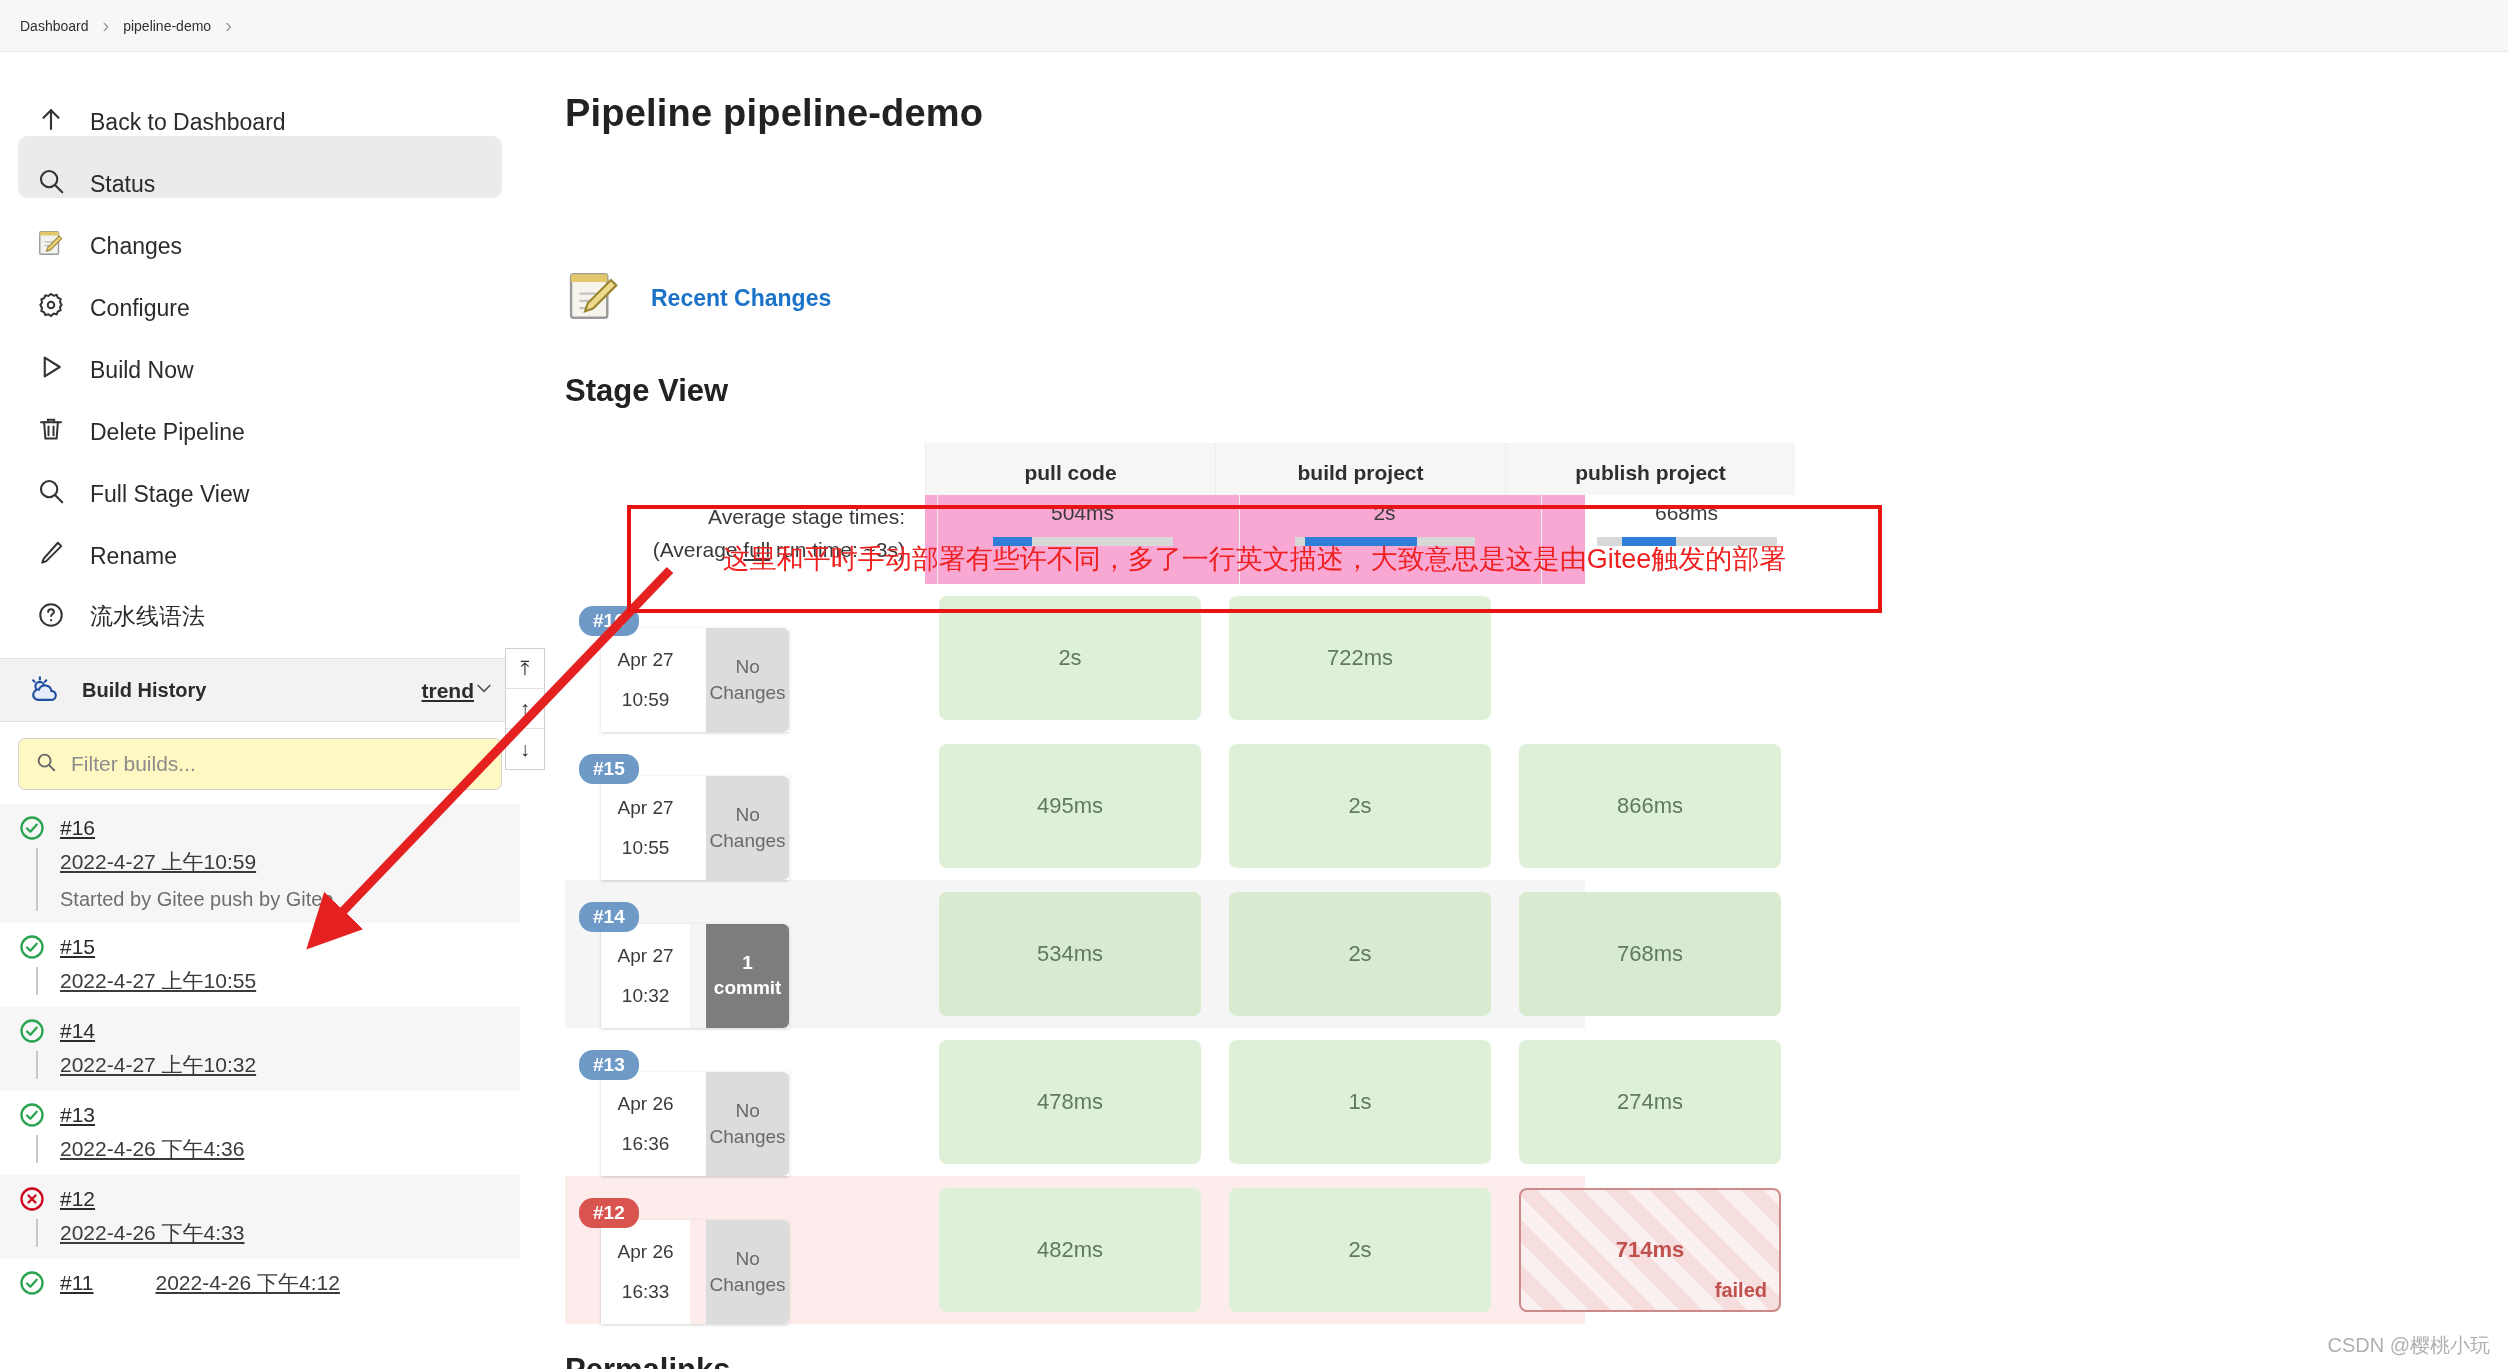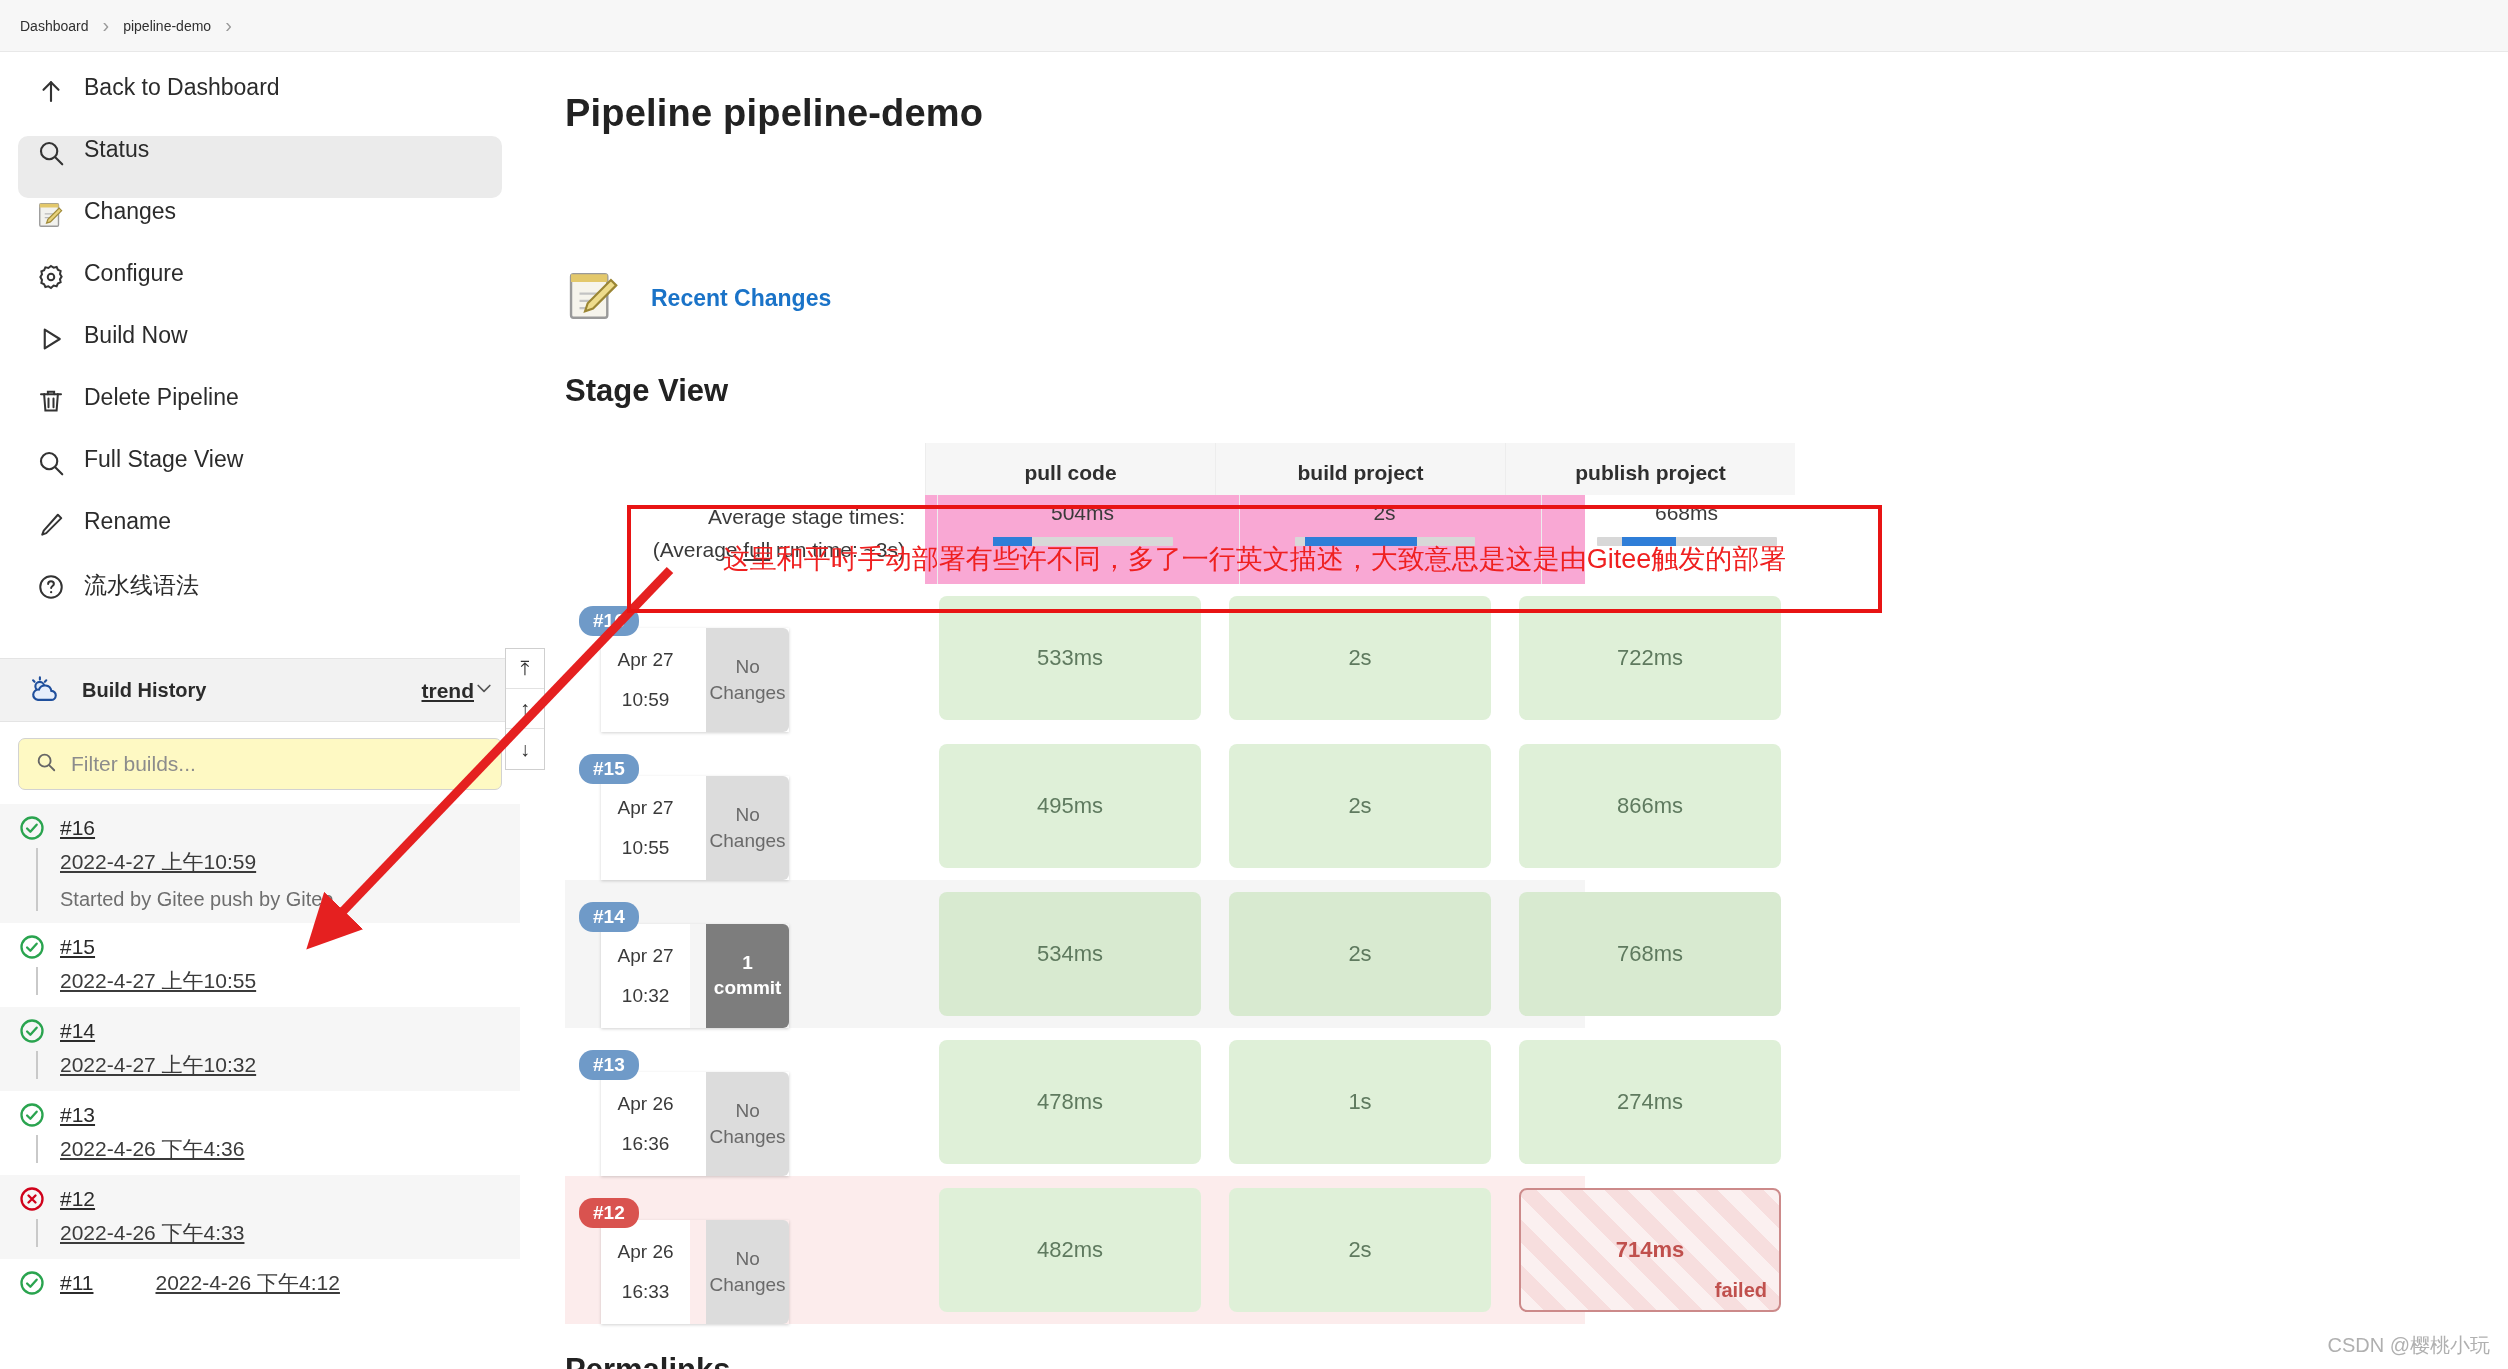--- a/index.html
+++ b/index.html
@@ -23,24 +23,24 @@
   #breadcrumb .sep { font-size: 20px; color: #9a9a9a; font-weight: 300; }
 
   
   #shell { display: flex; height: calc(1369px - 52px); }
   #sidebar { width: 520px; flex: none; position: relative; }
   #content { flex: 1; position: relative; padding: 40px 0 0 45px; }
 
   
   .nav { padding: 22px 18px 0 18px; }
   .nav-item {
-    display: flex; align-items: flex-start;
+    display: flex; align-items: flex-end;
     height: 62px; padding: 0 16px;
     border-radius: 10px;
-    gap: 16px;
+    gap: 22px;
     cursor: pointer;
   }
   .nav-item.active { background: #ebebeb; }
   .nav-item .label { font-size: 23px; color: #2b2b2b; }
   .nav-ico { width: 34px; height: 34px; flex: none; display:flex; align-items:center; justify-content:center; }
   .nav-ico svg { display:block; }
 
   
   .bh-header {
     margin-top: 26px;
@@ -487,23 +487,20 @@
           <span class="num-badge">#16</span>
           <div class="meta-card">
             <div class="meta-date">
               <div>Apr 27</div>
               <div>10:59</div>
             </div>
             <div class="meta-chg">No Changes</div>
           </div>
         </div>
         <div class="sv-cellwrap">
-            <div class="cell ok">533ms</div>
-          </div>
-        <div class="sv-cellwrap">
             <div class="cell ok">2s</div>
           </div>
         <div class="sv-cellwrap">
             <div class="cell ok">722ms</div>
           </div>
       </div>
 
       <div class="sv-row">
         <div class="sv-meta">
           <span class="num-badge">#15</span>

